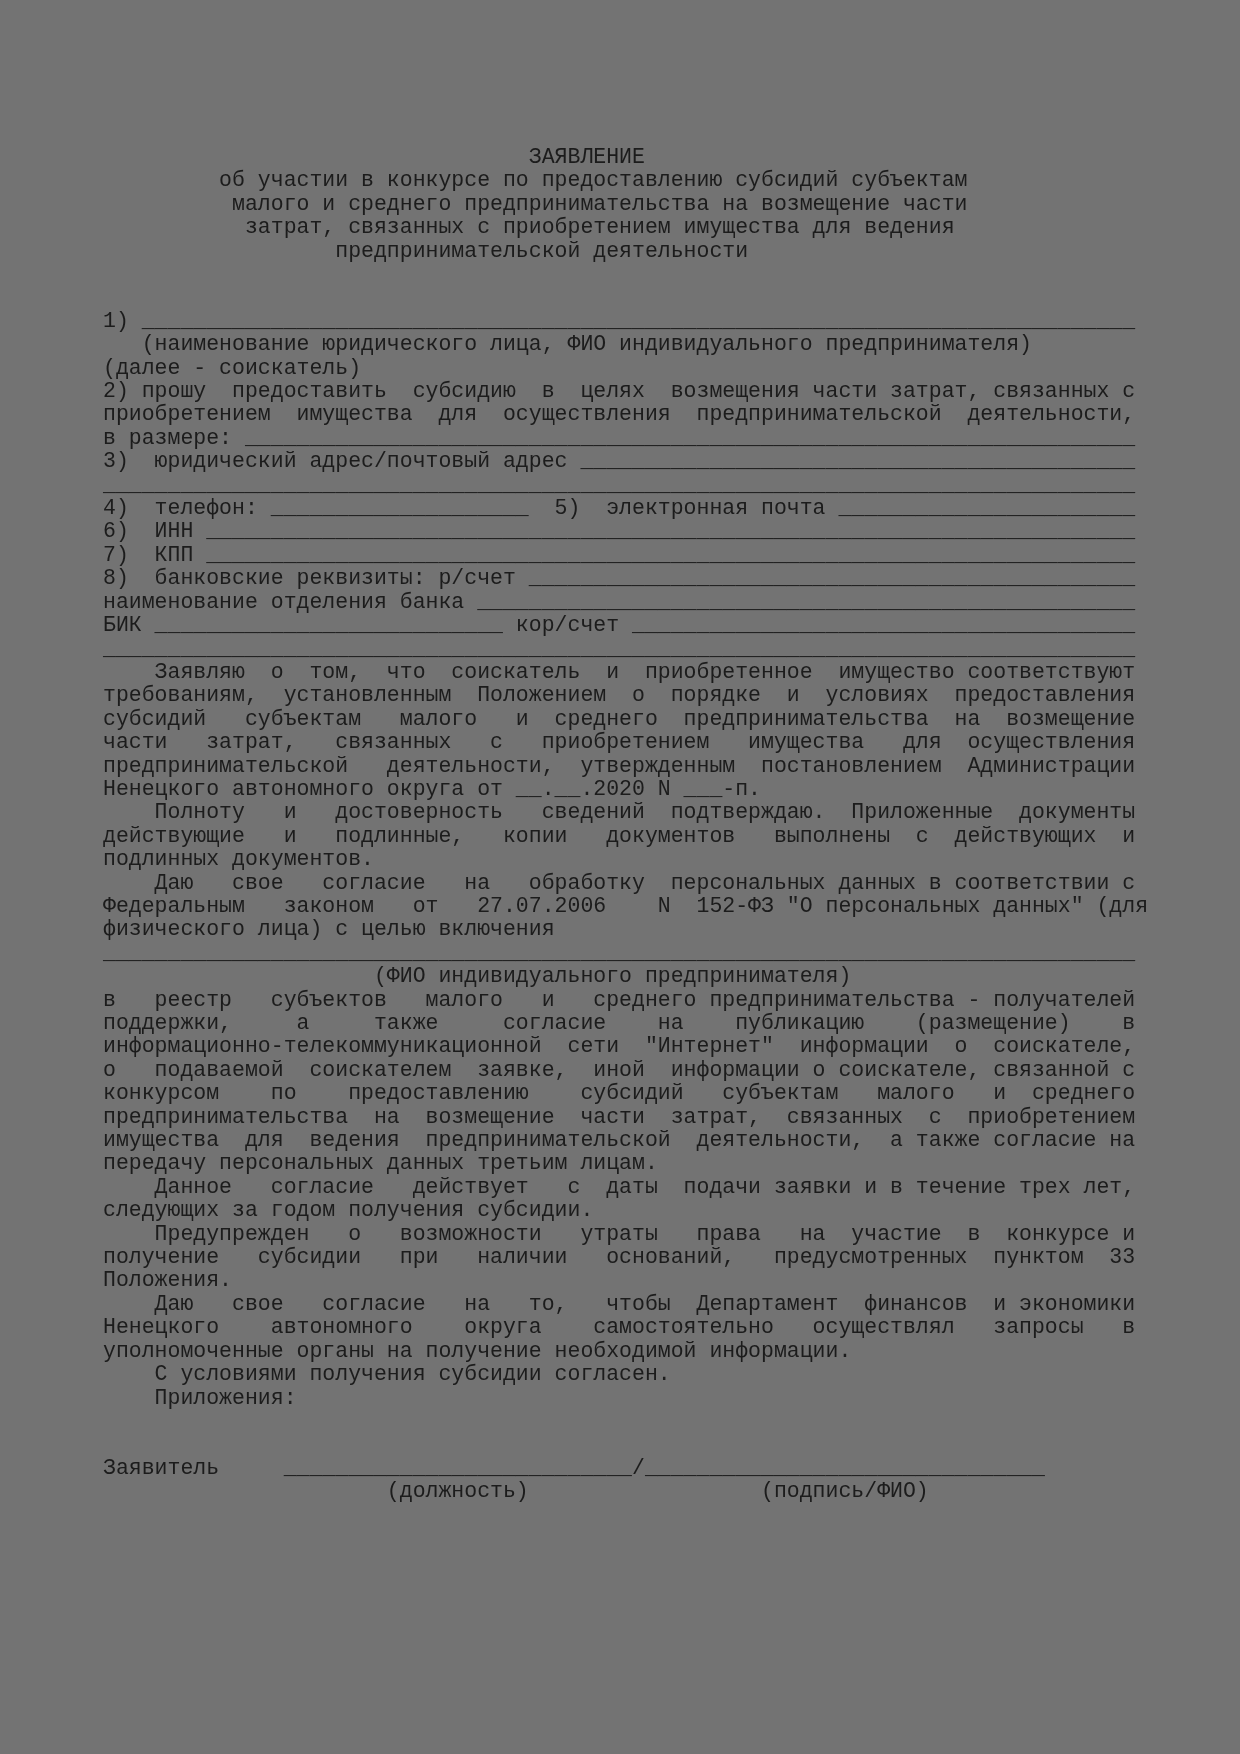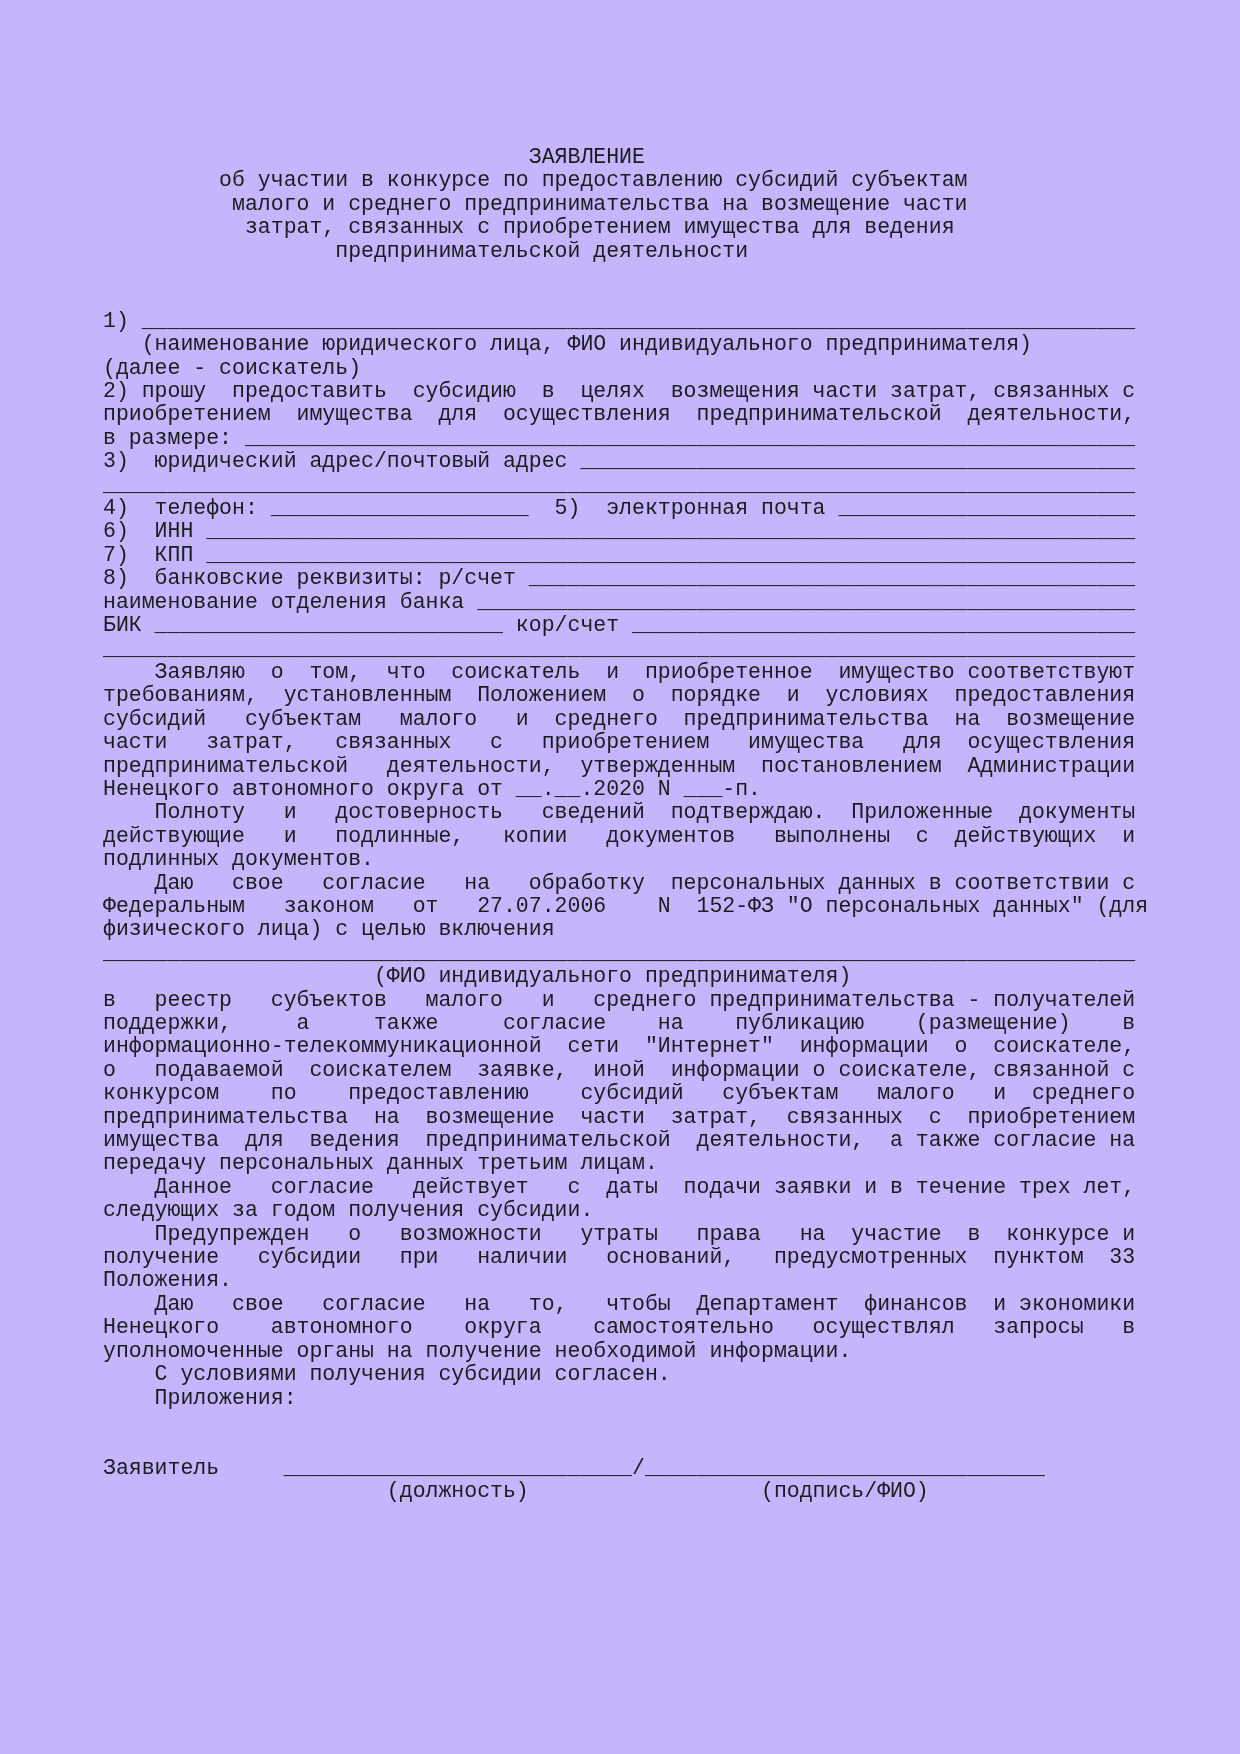--- a/index.html
+++ b/index.html
@@ -1,20 +1,20 @@
 <!DOCTYPE html>
 <html><head>
 <meta charset="utf-8">
 <style>
   html, body { margin: 0; padding: 0; background: #ffffff; }
   .page {
     position: relative;
     width: 1240px;
     height: 1754px;
-    background: #c4b5fd;
+    background: #737373;
     overflow: hidden;
   }
   .doc {
     position: absolute;
     left: 103px;
     top: 146px;
     width: 1040px;
     font-family: "Liberation Mono", "DejaVu Sans Mono", monospace;
     font-size: 21.5px;
     line-height: 23.4px;

